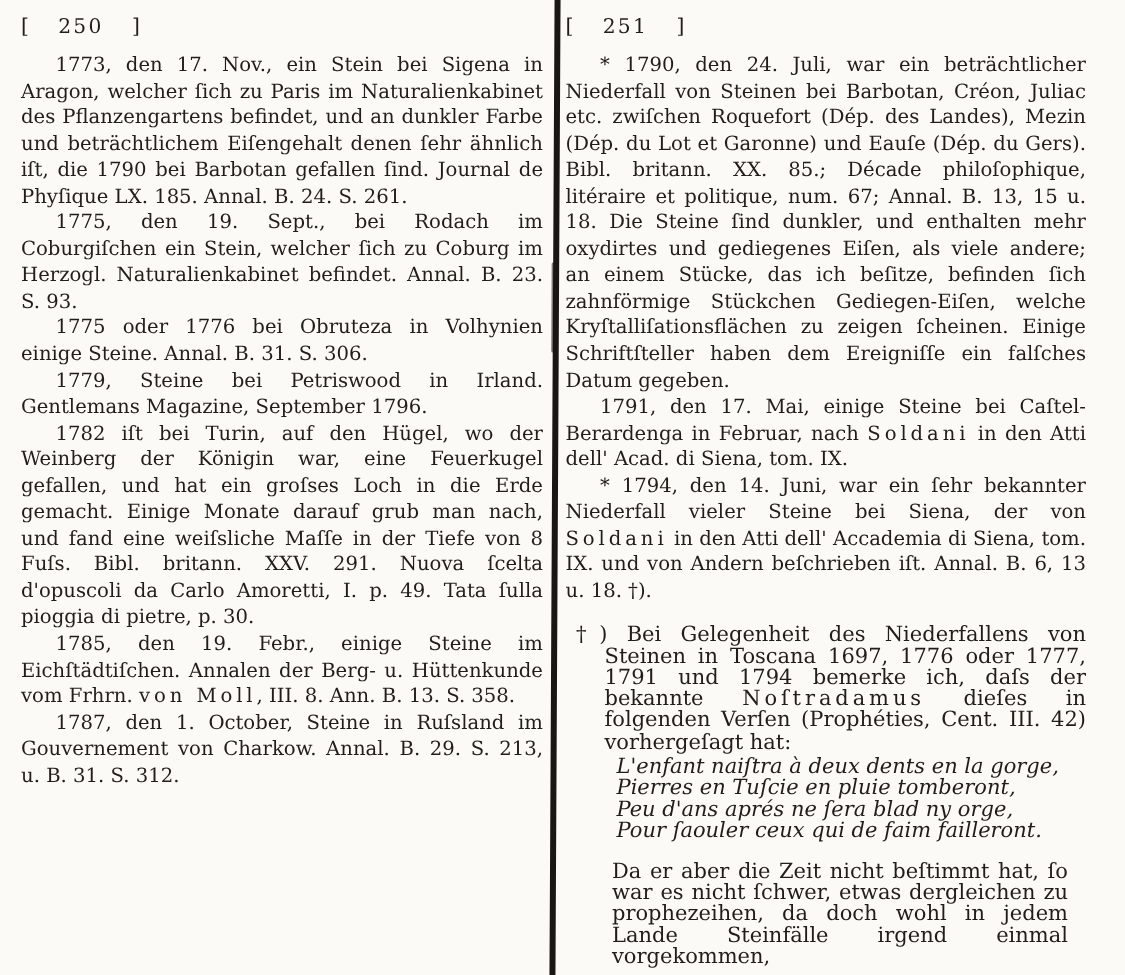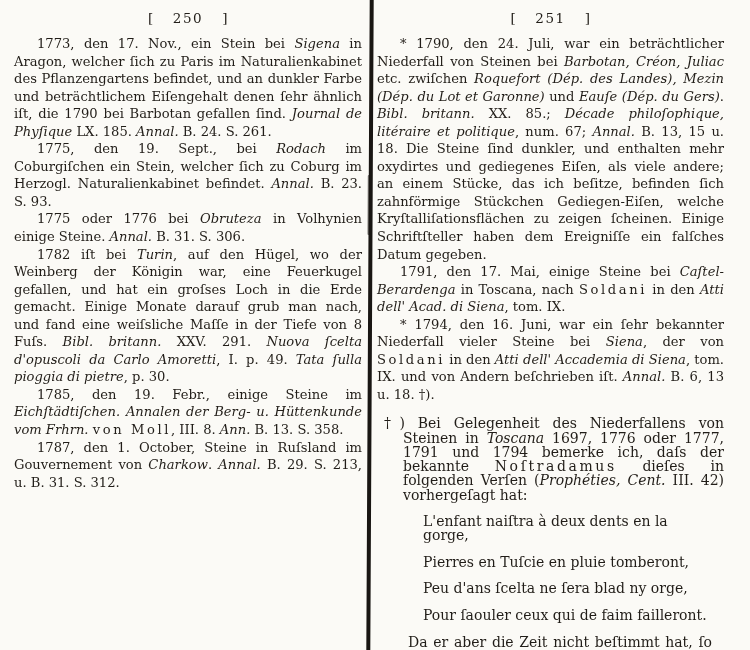--- a/index.html
+++ b/index.html
@@ -21,72 +21,73 @@
     transform:rotate(0.3deg);
   }
   .gutter-line::after{
     content:"";position:absolute;left:-1px;top:180px;width:2px;height:60px;
     background:var(--gutter);opacity:.55;border-radius:2px;
   }
   .page{position:absolute;top:10px;}
   .page-left{left:14px;width:348px;}
   .page-right{left:377px;width:347px;}
   .page-head{
-    text-align:center;font-size:13.5px;margin:0 0 9px 0;
+    font-size:13.5px;margin:0 0 9px 0;
     letter-spacing:.5px;
   }
   .page-head .pnum{margin:0 19px;letter-spacing:1.5px;}
   .par{
     margin:0;text-indent:23px;
     font-size:13.1px;line-height:17.55px;
     text-align:justify;
   }
-  .it{font-style:italic;}
+  .it{}
   .sp{letter-spacing:2.6px;}
   .footnote{
     margin-top:13px;padding-left:7px;
     font-size:14px;line-height:14.2px;
   }
   .fn-intro{margin:0;padding-left:19px;text-indent:-19px;text-align:justify;}
   .verse{margin:2px 0 2px 27px;}
-  .verse-line{margin:12px;line-height:14.6px;}
+  .verse-line{margin:0;font-style:italic;line-height:14.6px;}
   .fn-outro{margin:12px;padding-left:12px;text-align:justify;}
 </style>
 </head>
 <body>
 
 <div class="scan">
 
   <div class="gutter-line"></div>
 
   <div class="page page-left">
     <div class="page-head">
       <span class="bkt">[</span><span class="pnum">250</span><span class="bkt">]</span>
     </div>
     <p class="par"><span>1773, den 17. Nov., ein Stein bei </span><span class="it">Sigena</span><span> in Aragon, welcher ſich zu Paris im Naturalienkabinet des Pflanzengartens befindet, und an dunkler Farbe und beträchtlichem Eiſengehalt denen ſehr ähnlich iſt, die 1790 bei Barbotan gefallen ſind. </span><span class="it">Journal de Phyſique</span><span> LX. 185. </span><span class="it">Annal.</span><span> B. 24. S. 261.</span></p>
     <p class="par"><span>1775, den 19. Sept., bei </span><span class="it">Rodach</span><span> im Coburgiſchen ein Stein, welcher ſich zu Coburg im Herzogl. Naturalienkabinet befindet. </span><span class="it">Annal.</span><span> B. 23. S. 93.</span></p>
     <p class="par"><span>1775 oder 1776 bei </span><span class="it">Obruteza</span><span> in Volhynien einige Steine. </span><span class="it">Annal.</span><span> B. 31. S. 306.</span></p>
+    <p class="par"><span>1779, Steine bei </span><span class="it">Petriswood</span><span> in Irland. </span><span class="it">Gentlemans Magazine, September</span><span> 1796.</span></p>
     <p class="par"><span>1782 iſt bei </span><span class="it">Turin</span><span>, auf den Hügel, wo der Weinberg der Königin war, eine Feuerkugel gefallen, und hat ein groſses Loch in die Erde gemacht. Einige Monate darauf grub man nach, und fand eine weiſsliche Maſſe in der Tiefe von 8 Fuſs. </span><span class="it">Bibl. britann.</span><span> XXV. 291. </span><span class="it">Nuova ſcelta d'opuscoli da Carlo Amoretti</span><span>, I. p. 49. </span><span class="it">Tata ſulla pioggia di pietre</span><span>, p. 30.</span></p>
     <p class="par"><span>1785, den 19. Febr., einige Steine im </span><span class="it">Eichſtädtiſchen. Annalen der Berg- u. Hüttenkunde vom Frhrn.</span><span> </span><span class="sp">von Moll</span><span>, III. 8. </span><span class="it">Ann.</span><span> B. 13. S. 358.</span></p>
     <p class="par"><span>1787, den 1. October, Steine in Ruſsland im Gouvernement von </span><span class="it">Charkow</span><span>. </span><span class="it">Annal.</span><span> B. 29. S. 213, u. B. 31. S. 312.</span></p>
   </div>
 
   <div class="page page-right">
     <div class="page-head">
       <span class="bkt">[</span><span class="pnum">251</span><span class="bkt">]</span>
     </div>
     <p class="par"><span>* 1790, den 24. Juli, war ein beträchtlicher Niederfall von Steinen bei </span><span class="it">Barbotan, Créon, Juliac</span><span> etc. zwiſchen </span><span class="it">Roquefort (Dép. des Landes), Mezin (Dép. du Lot et Garonne)</span><span> und </span><span class="it">Eauſe (Dép. du Gers)</span><span>. </span><span class="it">Bibl. britann.</span><span> XX. 85.; </span><span class="it">Décade philoſophique, litéraire et politique</span><span>, num. 67; </span><span class="it">Annal.</span><span> B. 13, 15 u. 18. Die Steine ſind dunkler, und enthalten mehr oxydirtes und gediegenes Eiſen, als viele andere; an einem Stücke, das ich beſitze, befinden ſich zahnförmige Stückchen Gediegen-Eiſen, welche Kryſtalliſationsflächen zu zeigen ſcheinen. Einige Schriftſteller haben dem Ereigniſſe ein falſches Datum gegeben.</span></p>
-    <p class="par"><span>1791, den 17. Mai, einige Steine bei </span><span class="it">Caſtel-Berardenga</span><span> in Toscana, nach </span><span class="sp">Soldani</span><span> in den </span><span class="it">Atti dell' Acad. di Siena</span><span>, tom. IX.</span></p>
-    <p class="par"><span>* 1794, den 16. Juni, war ein ſehr bekannter Niederfall vieler Steine bei </span><span class="it">Siena</span><span>, der von </span><span class="sp">Soldani</span><span> in den </span><span class="it">Atti dell' Accademia di Siena</span><span>, tom. IX. und von Andern beſchrieben iſt. </span><span class="it">Annal.</span><span> B. 6, 13 u. 18. †).</span></p>
+    <p class="par"><span>1791, den 17. Mai, einige Steine bei </span><span class="it">Caſtel-Berardenga</span><span> in Februar, nach </span><span class="sp">Soldani</span><span> in den </span><span class="it">Atti dell' Acad. di Siena</span><span>, tom. IX.</span></p>
+    <p class="par"><span>* 1794, den 14. Juni, war ein ſehr bekannter Niederfall vieler Steine bei </span><span class="it">Siena</span><span>, der von </span><span class="sp">Soldani</span><span> in den </span><span class="it">Atti dell' Accademia di Siena</span><span>, tom. IX. und von Andern beſchrieben iſt. </span><span class="it">Annal.</span><span> B. 6, 13 u. 18. †).</span></p>
 
     <div class="footnote">
       <p class="fn-intro"><span>†) Bei Gelegenheit des Niederfallens von Steinen in </span><span class="it">Toscana</span><span> 1697, 1776 oder 1777, 1791 und 1794 bemerke ich, daſs der bekannte </span><span class="sp">Noſtradamus</span><span> dieſes in folgenden Verſen (</span><span class="it">Prophéties, Cent.</span><span> III. 42) vorhergeſagt hat:</span></p>
       <div class="verse">
         <p class="verse-line">L'enfant naiſtra à deux dents en la gorge,</p>
         <p class="verse-line">Pierres en Tuſcie en pluie tomberont,</p>
-        <p class="verse-line">Peu d'ans ſcelta ne ſera blad ny orge,</p>
+        <p class="verse-line">Peu d'ans aprés ne ſera blad ny orge,</p>
         <p class="verse-line">Pour ſaouler ceux qui de faim failleront.</p>
       </div>
       <p class="fn-outro"><span>Da er aber die Zeit nicht beſtimmt hat, ſo war es nicht ſchwer, etwas dergleichen zu prophezeihen, da doch wohl in jedem Lande Steinfälle irgend einmal vorgekommen,</span></p>
     </div>
   </div>
 
 </div>
 
 </body></html>

